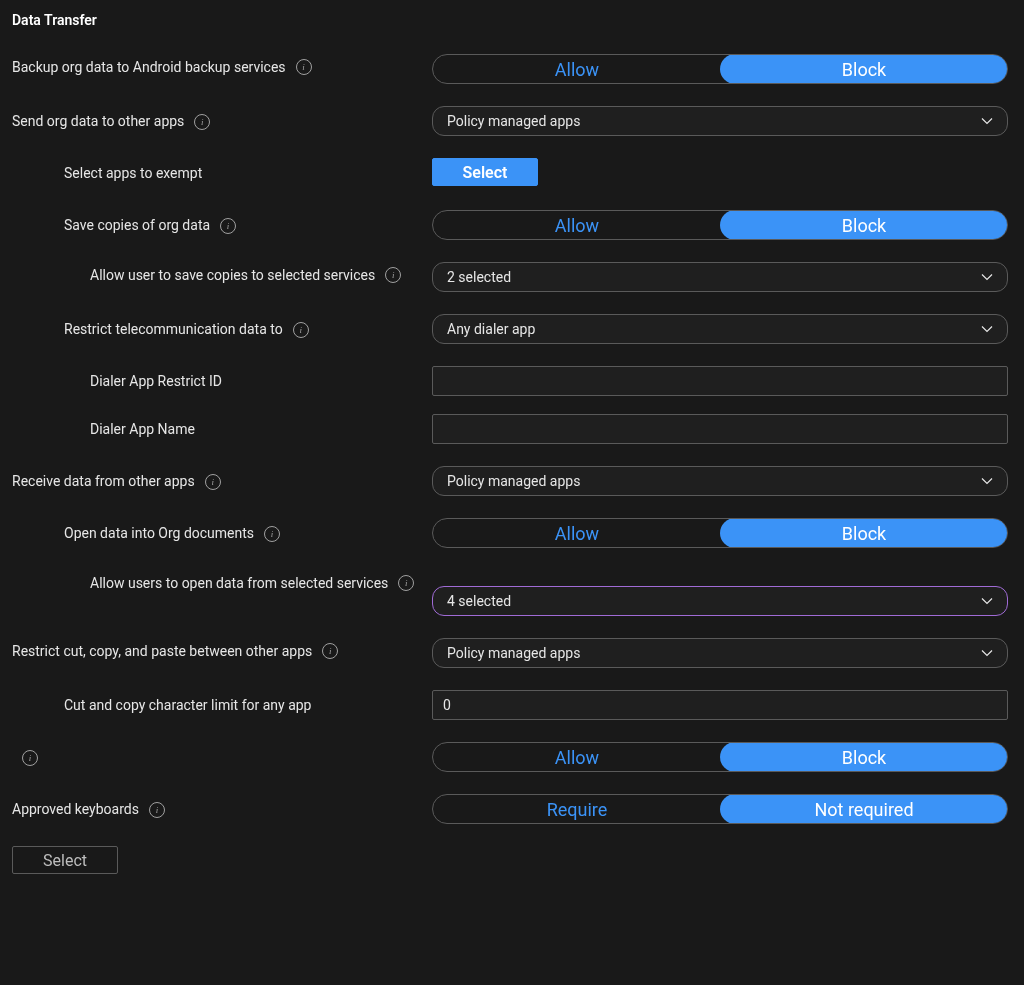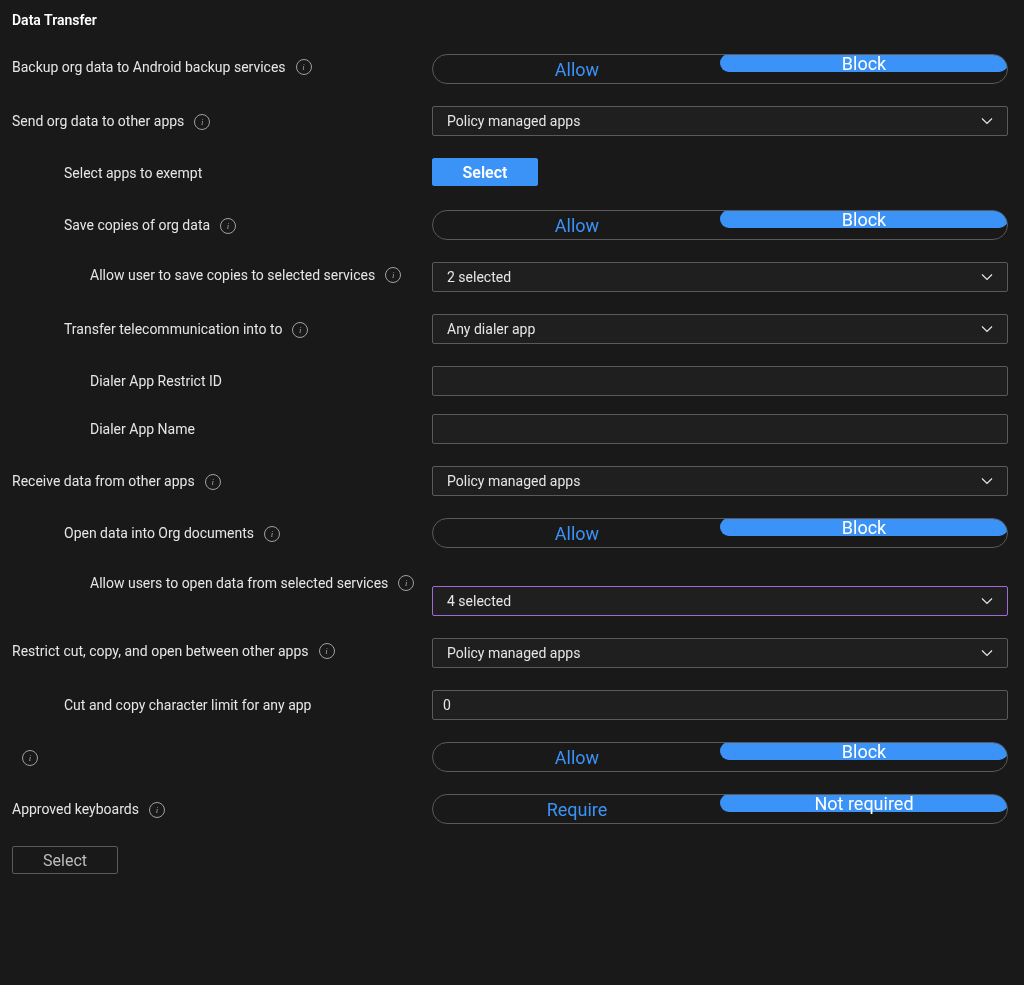--- a/index.html
+++ b/index.html
@@ -86,29 +86,29 @@
     font-size: 18px;
     cursor: pointer;
     user-select: none;
   }
   .toggle .opt.off { color: #3b93f7; }
   .toggle .opt.on {
     background: #3b93f7;
     color: #ffffff;
     border-radius: 999px;
     margin: -1px;
-    height: 18px;
+    height: 30px;
   }
 
   
   .dropdown {
     width: 100%;
     height: 30px;
     border: 1px solid #5a5a5a;
-    border-radius: 2px;
+    border-radius: 12px;
     background: #1f1f1f;
     display: flex;
     align-items: center;
     justify-content: space-between;
     padding: 0 14px;
     box-sizing: border-box;
     cursor: pointer;
     color: #e6e6e6;
   }
   .dropdown.highlight { border-color: #a06bd6; margin-top: 16px; }
@@ -230,21 +230,21 @@
           <svg viewBox="0 0 12 12" width="12" height="12">
               <path d="M1 3.5 L6 8.5 L11 3.5" stroke="#e6e6e6" stroke-width="1.2" fill="none"></path>
             </svg>
         </span>
       </div>
     </div>
   </div>
 
   <div class="row">
     <div class="label-col indent-1">
-      <span class="label-text">Transfer telecommunication into to</span>
+      <span class="label-text">Restrict telecommunication data to</span>
       <span class="info-icon">i</span>
     </div>
     <div class="control-col">
       <div class="dropdown">
         <span>Any dialer app</span>
         <span class="chevron">
           <svg viewBox="0 0 12 12" width="12" height="12">
               <path d="M1 3.5 L6 8.5 L11 3.5" stroke="#e6e6e6" stroke-width="1.2" fill="none"></path>
             </svg>
         </span>
@@ -316,21 +316,21 @@
           <svg viewBox="0 0 12 12" width="12" height="12">
               <path d="M1 3.5 L6 8.5 L11 3.5" stroke="#e6e6e6" stroke-width="1.2" fill="none"></path>
             </svg>
         </span>
       </div>
     </div>
   </div>
 
   <div class="row">
     <div class="label-col multiline">
-      <span class="label-text">Restrict cut, copy, and open between other apps</span>
+      <span class="label-text">Restrict cut, copy, and paste between other apps</span>
       <span class="info-icon">i</span>
     </div>
     <div class="control-col">
       <div class="dropdown">
         <span>Policy managed apps</span>
         <span class="chevron">
           <svg viewBox="0 0 12 12" width="12" height="12">
               <path d="M1 3.5 L6 8.5 L11 3.5" stroke="#e6e6e6" stroke-width="1.2" fill="none"></path>
             </svg>
         </span>

